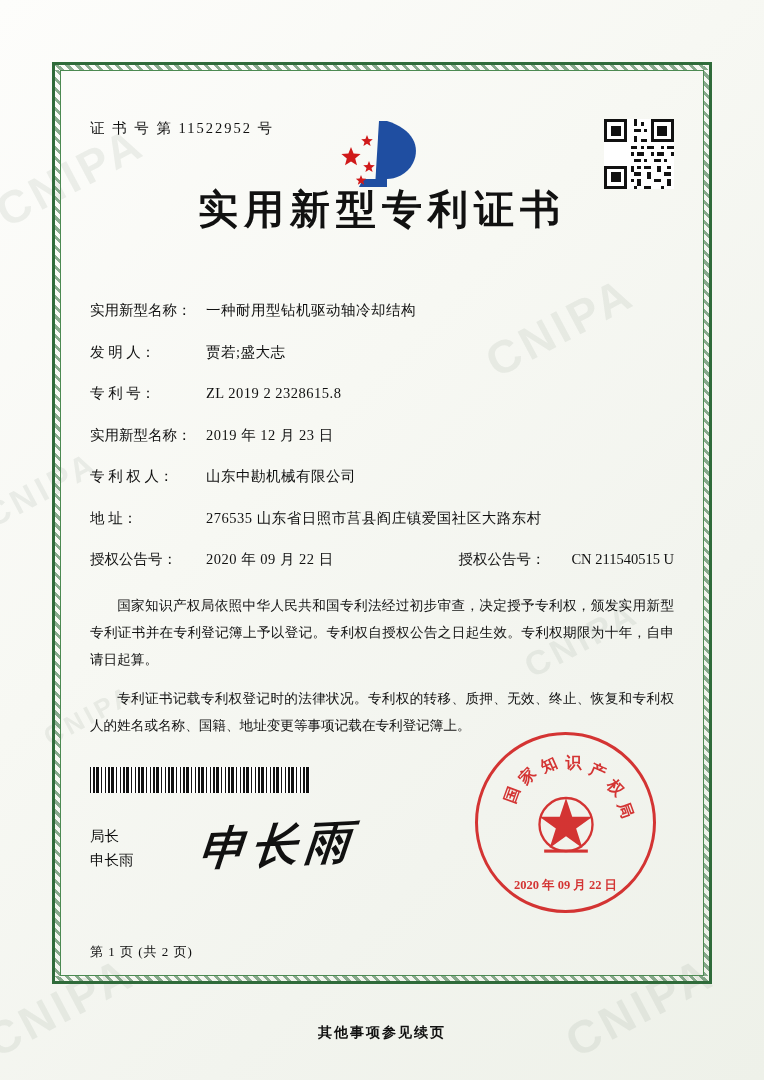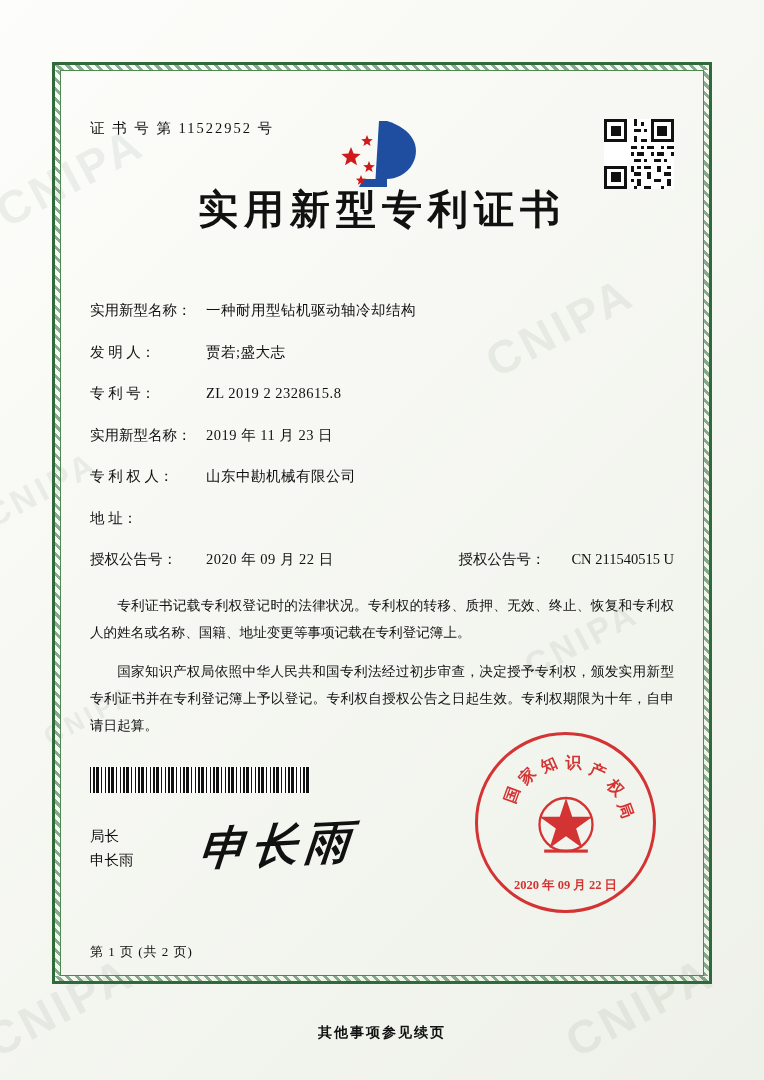--- a/index.html
+++ b/index.html
@@ -373,43 +373,44 @@
         <div class="val">贾若;盛大志</div>
       </div>
 
       <div class="field">
         <div class="lbl">专  利  号：</div>
         <div class="val">ZL 2019 2 2328615.8</div>
       </div>
 
       <div class="field">
         <div class="lbl">实用新型名称：</div>
-        <div class="val">2019 年 11 月 23 日</div>
+        <div class="val">2019 年 12 月 23 日</div>
       </div>
 
       <div class="field">
         <div class="lbl">专 利 权 人：</div>
         <div class="val">山东中勘机械有限公司</div>
       </div>
 
       <div class="field">
         <div class="lbl">地      址：</div>
+        <div class="val">276535  山东省日照市莒县阎庄镇爱国社区大路东村</div>
       </div>
 
       <div class="field">
         <div class="lbl">授权公告号：</div>
         <div class="val">2020 年 09 月 22 日</div>
         <div class="val2">授权公告号：</div>
         <div class="val2">CN 211540515 U</div>
       </div>
 
     </div>
 
+    <div class="para">国家知识产权局依照中华人民共和国专利法经过初步审查，决定授予专利权，颁发实用新型专利证书并在专利登记簿上予以登记。专利权自授权公告之日起生效。专利权期限为十年，自申请日起算。</div>
     <div class="para">专利证书记载专利权登记时的法律状况。专利权的转移、质押、无效、终止、恢复和专利权人的姓名或名称、国籍、地址变更等事项记载在专利登记簿上。</div>
-    <div class="para">国家知识产权局依照中华人民共和国专利法经过初步审查，决定授予专利权，颁发实用新型专利证书并在专利登记簿上予以登记。专利权自授权公告之日起生效。专利权期限为十年，自申请日起算。</div>
 
     <div class="barcode"></div>
 
     <div class="signature-block">
       <div>局长</div>
       <div>申长雨</div>
     </div>
 
     <div class="hand-sign">申长雨</div>
 

